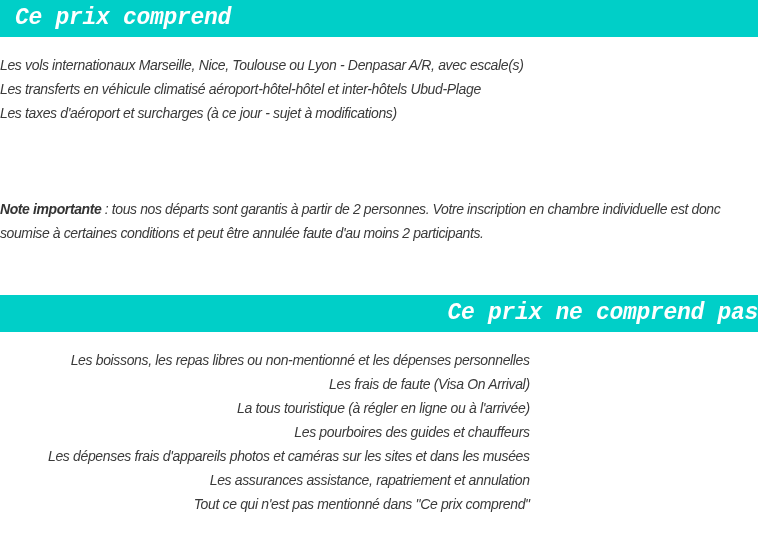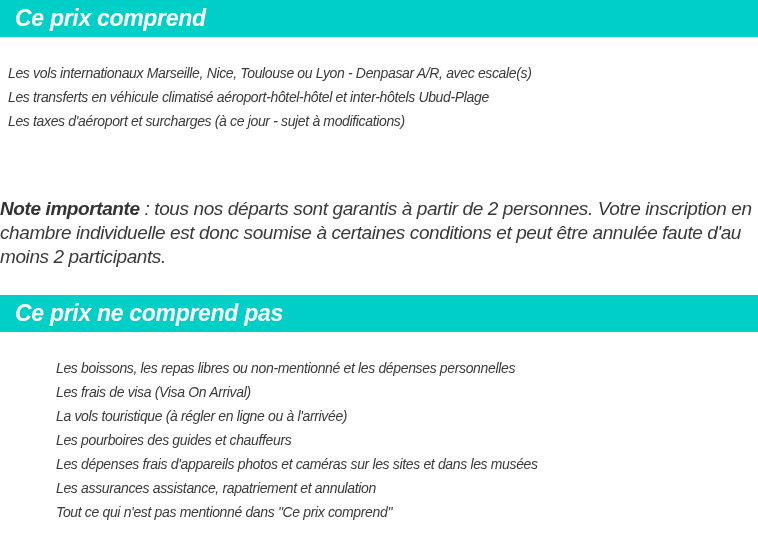--- a/index.html
+++ b/index.html
@@ -12,60 +12,61 @@
       background: #00cfc8;
       color: #ffffff;
       height: 37px;
       box-sizing: border-box;
       padding-left: 15px;
       font-style: italic;
       font-weight: bold;
       font-size: 23px;
       line-height: 37px;
       letter-spacing: -0.3px;
+      font-family: Liberation Mono, monospace;
     }
-    .list { margin: 8px; padding: 0; list-style: none; }
+    .list { margin: 0; padding: 0; list-style: none; }
     .list li {
       font-style: italic;
       font-size: 14px;
       line-height: 24px;
       height: 24px;
       white-space: nowrap;
       letter-spacing: -0.35px;
       color: #3a3a3a;
     }
     #sec1 { position: absolute; top: 0; left: 0; width: 758px; }
     #sec1 .list { position: absolute; top: 53px; left: 0; }
     .note {
       position: absolute; top: 197px; left: 0; width: 758px;
-      font-style: italic; font-size: 19px; line-height: 24px;
+      font-style: italic; font-size: 14px; line-height: 24px;
       letter-spacing: -0.4px; color: #3a3a3a;
     }
     .note b { font-weight: bold; color: #333; }
-    #sec2 { position: absolute; top: 295px; left: 0; width: 758px; }
+    #sec2 { position: absolute; top: 295px; left: 0; width: 758px; text-align: right; }
     #sec2 .list { position: absolute; top: 53px; left: 0; padding-left: 48px; }
   </style>
 </head>
 <body>
 
 <div id="sec1">
   <div class="section-header">Ce prix comprend</div>
   <ul class="list">
     <li>Les vols internationaux Marseille, Nice, Toulouse ou Lyon  - Denpasar  A/R, avec escale(s)</li>
     <li>Les transferts en véhicule climatisé aéroport-hôtel-hôtel et inter-hôtels Ubud-Plage</li>
     <li>Les taxes d'aéroport et surcharges (à ce jour - sujet à modifications)</li>
   </ul>
 </div>
 
 <div class="note"><b>Note importante</b><span> : tous nos départs sont garantis à partir de 2 personnes. Votre inscription en chambre individuelle est donc soumise à certaines conditions et peut être annulée faute d'au moins 2 participants.</span></div>
 
 <div id="sec2">
   <div class="section-header">Ce prix ne comprend pas</div>
   <ul class="list">
     <li>Les boissons, les repas libres ou non-mentionné et les dépenses personnelles</li>
-    <li>Les frais de visa (Visa On Arrival)</li>
-    <li>La vols touristique (à régler en ligne ou à l'arrivée)</li>
+    <li>Les frais de faute (Visa On Arrival)</li>
+    <li>La tous touristique (à régler en ligne ou à l'arrivée)</li>
     <li>Les pourboires des guides et chauffeurs</li>
     <li>Les dépenses frais d'appareils photos et caméras sur les sites et dans les musées</li>
     <li>Les assurances assistance, rapatriement et annulation</li>
     <li>Tout ce qui n'est pas mentionné dans "Ce prix comprend"</li>
   </ul>
 </div>
 
 </body></html>

